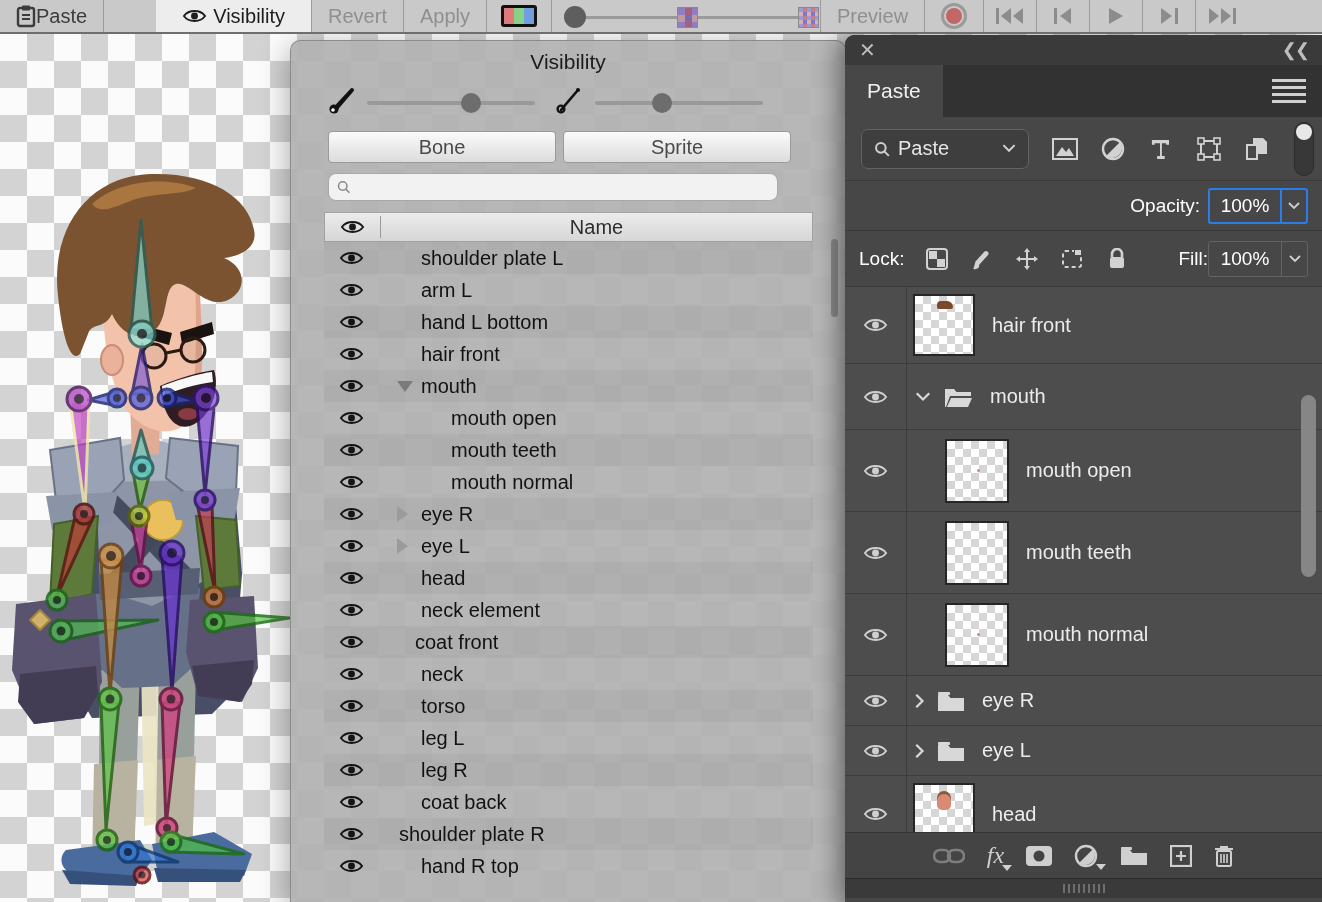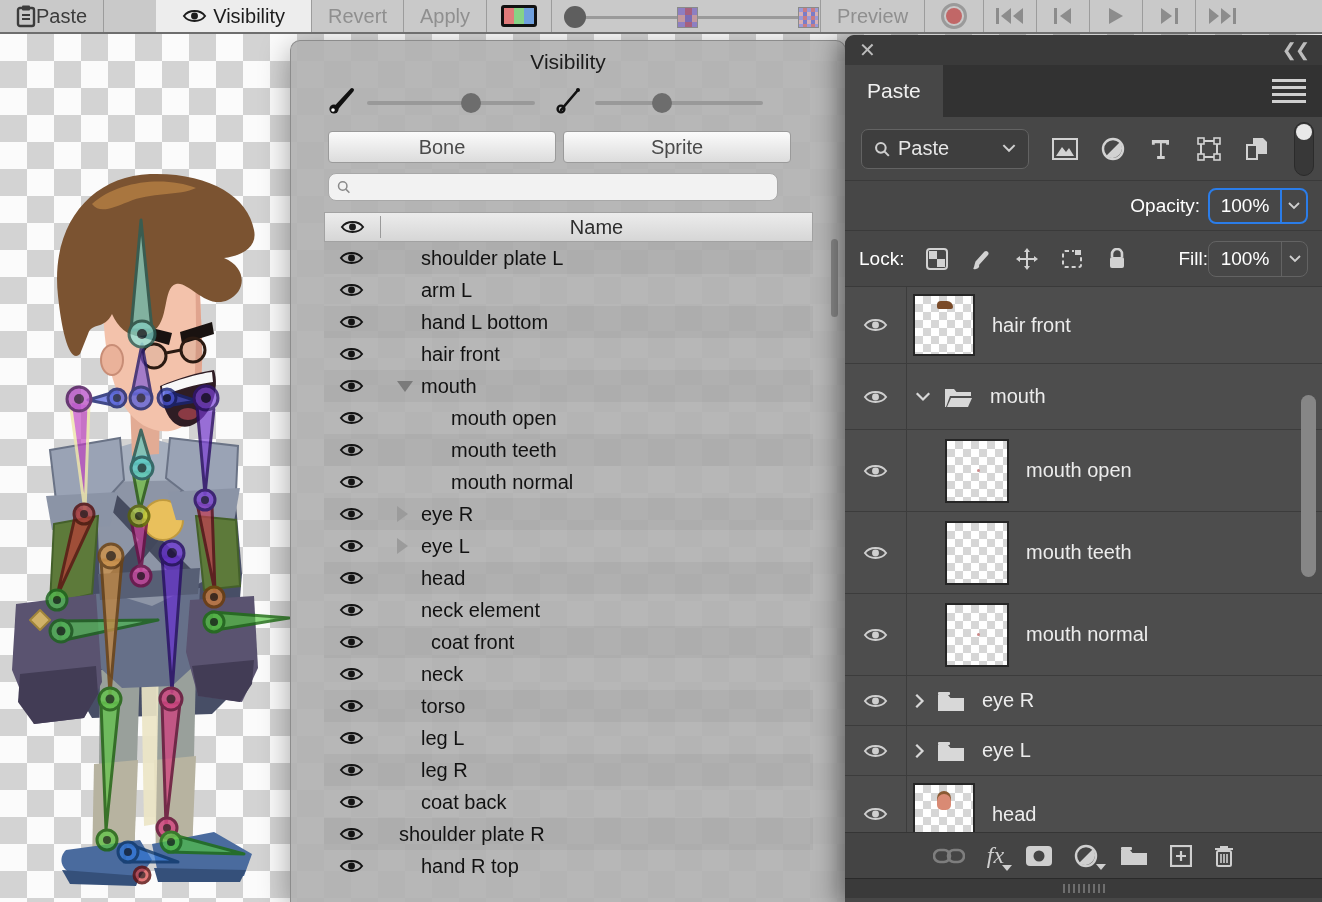--- a/index.html
+++ b/index.html
@@ -86,21 +86,21 @@
   .kind-dd .grow { flex:1; }
   .lp-fico { width:48px; display:flex; justify-content:center; color:#d2d2d2; }
   .lp-toggle { margin-left:auto; width:20px; height:54px; background:#383838; border:1px solid #2b2b2b;
                border-radius:10px; position:relative; }
   .lp-toggle i { position:absolute; left:1px; top:1px; width:16px; height:16px; border-radius:50%; background:#e8e8e8; }
   .lp-blend { height:50px; display:flex; align-items:center; padding:0 14px; gap:8px; border-bottom:1px solid #3a3a3a; }
   .blend-dd { width:255px; height:38px; background:#3e3e3e; border:1px solid #636363; border-radius:6px;
               display:flex; align-items:center; padding:0 12px; font-size:20px; }
   .blend-dd .grow { flex:1; }
   .lp-label { font-size:19px; color:#ffffff; }
-  .val-box { width:100px; height:36px; border-radius:8px; display:flex; align-items:stretch; overflow:hidden; font-size:19px; }
+  .val-box { width:100px; height:36px; border-radius:3px; display:flex; align-items:stretch; overflow:hidden; font-size:19px; }
   .val-box .v { flex:1; display:flex; align-items:center; justify-content:center; color:#fff; }
   .val-box .c { width:26px; display:flex; align-items:center; justify-content:center; color:#cfcfcf; }
   .vb-blue { border:2px solid #2b7de9; } .vb-blue .c { border-left:2px solid #2b7de9; }
   .vb-gray { border:1px solid #636363; } .vb-gray .c { border-left:1px solid #636363; }
   .lp-lock { height:56px; display:flex; align-items:center; padding:0 14px; gap:0; border-bottom:1px solid #3a3a3a; }
   .lock-ico { width:45px; display:flex; justify-content:center; color:#d2d2d2; }
   .lp-rows { position:relative; height:545px; overflow:hidden; }
   .lrow { display:flex; align-items:center; border-bottom:1px solid #3c3c3c; background:#4d4d4d; }
   .lr-layer { height:77px; } .lr-group { height:66px; } .lr-groupc { height:50px; } .lr-child { height:82px; }
   .leye-col { width:62px; align-self:stretch; display:flex; align-items:center; justify-content:center;
@@ -520,21 +520,21 @@
           <span>neck element</span>
         </span>
   </div>
       <div class="vrow">
     <span class="veye-col">
           <svg class="eyeg" viewBox="0 0 26 16">
             <path d="M2 8 C7 1 19 1 24 8 C19 15 7 15 2 8 Z" fill="none" stroke="#141414" stroke-width="2"></path>
             <circle cx="13" cy="8" r="3.6" fill="#141414"></circle>
           </svg>
         </span>
-    <span class="vlabel" style="margin-left:52px">
+    <span class="vlabel" style="margin-left:36px">
           <span>coat front</span>
         </span>
   </div>
       <div class="vrow">
     <span class="veye-col">
           <svg class="eyeg" viewBox="0 0 26 16">
             <path d="M2 8 C7 1 19 1 24 8 C19 15 7 15 2 8 Z" fill="none" stroke="#141414" stroke-width="2"></path>
             <circle cx="13" cy="8" r="3.6" fill="#141414"></circle>
           </svg>
         </span>

